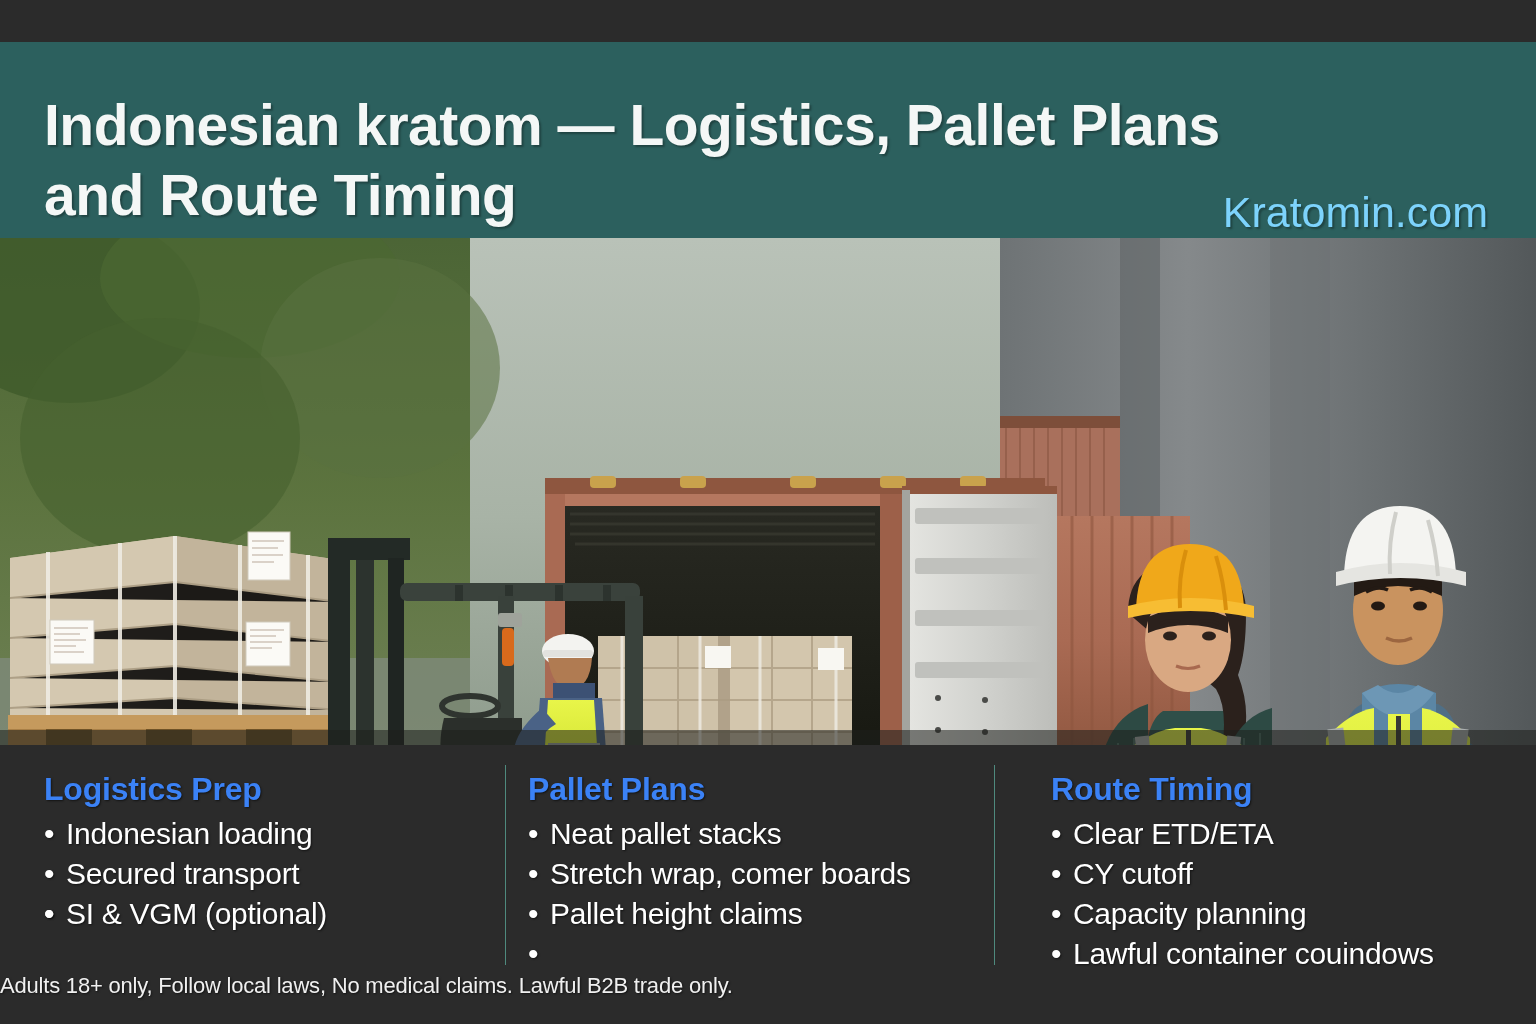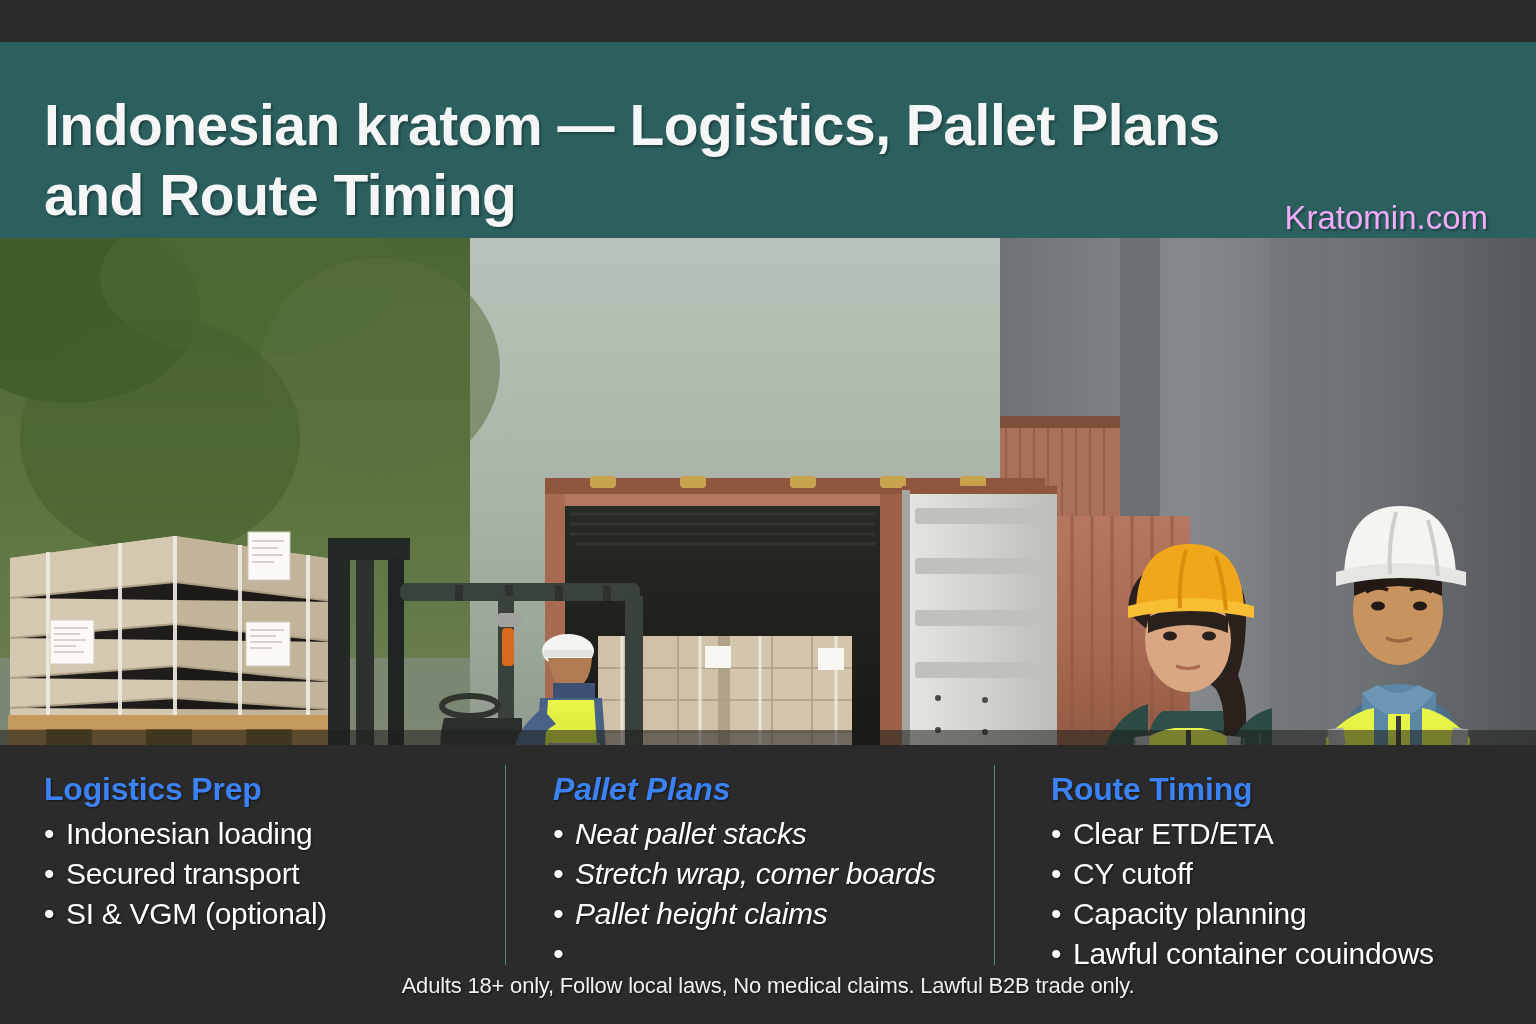--- a/index.html
+++ b/index.html
@@ -32,22 +32,22 @@
   .title {
     font-size:57px; font-weight:bold;
     color:#f4f7f6;
     line-height:1.22;
     letter-spacing:-0.5px;
     text-shadow:2px 2px 2px rgba(0,0,0,0.30);
     max-width:1180px;
   }
   .brand {
     position:absolute; right:4px; bottom:-6px;
-    font-size:33px; font-weight:normal;
-    color:#f0abfc;
+    font-size:43px; font-weight:normal;
+    color:#7dd3fc;
     text-shadow:2px 2px 2px rgba(0,0,0,0.30);
     white-space:nowrap;
   }
 
   
   .photo {
     position:absolute; left:0; top:238px;
     width:1536px; height:507px;
     overflow:hidden;
     background:#8a9a8c;
@@ -60,21 +60,21 @@
     width:1536px; height:279px;
     background:#2b2b2b;
   }
   .columns {
     position:absolute; left:0; top:0;
     width:1536px; height:225px;
     display:flex;
   }
   .col { position:relative; padding-top:26px; }
   .col-1 { width:505px; padding-left:44px; }
-  .col-2 { width:489px; padding-left:48px;font-style:italic; }
+  .col-2 { width:489px; padding-left:23px; }
   .col-3 { width:542px; padding-left:57px; }
   .divider {
     position:absolute; top:20px;
     width:1px; height:200px;
     background:#4f8a7e;
   }
   .div-1 { left:505px; }
   .div-2 { left:994px; }
 
   .col-head {
@@ -93,21 +93,20 @@
     letter-spacing:-0.3px;
     text-shadow:1px 1px 2px rgba(0,0,0,0.55);
     white-space:nowrap;
   }
   .bullets li .bullet-dot {
     position:absolute; left:0; top:0;
   }
   .footer {
     position:absolute; left:0; top:228px;
     width:1536px;
-    text-align:center;
     font-size:22px;
     color:#f0f0f0;
     letter-spacing:-0.2px;
     text-shadow:1px 1px 2px rgba(0,0,0,0.55);
   }
 </style>
 </head>
 <body>
 
 <div class="infographic">

